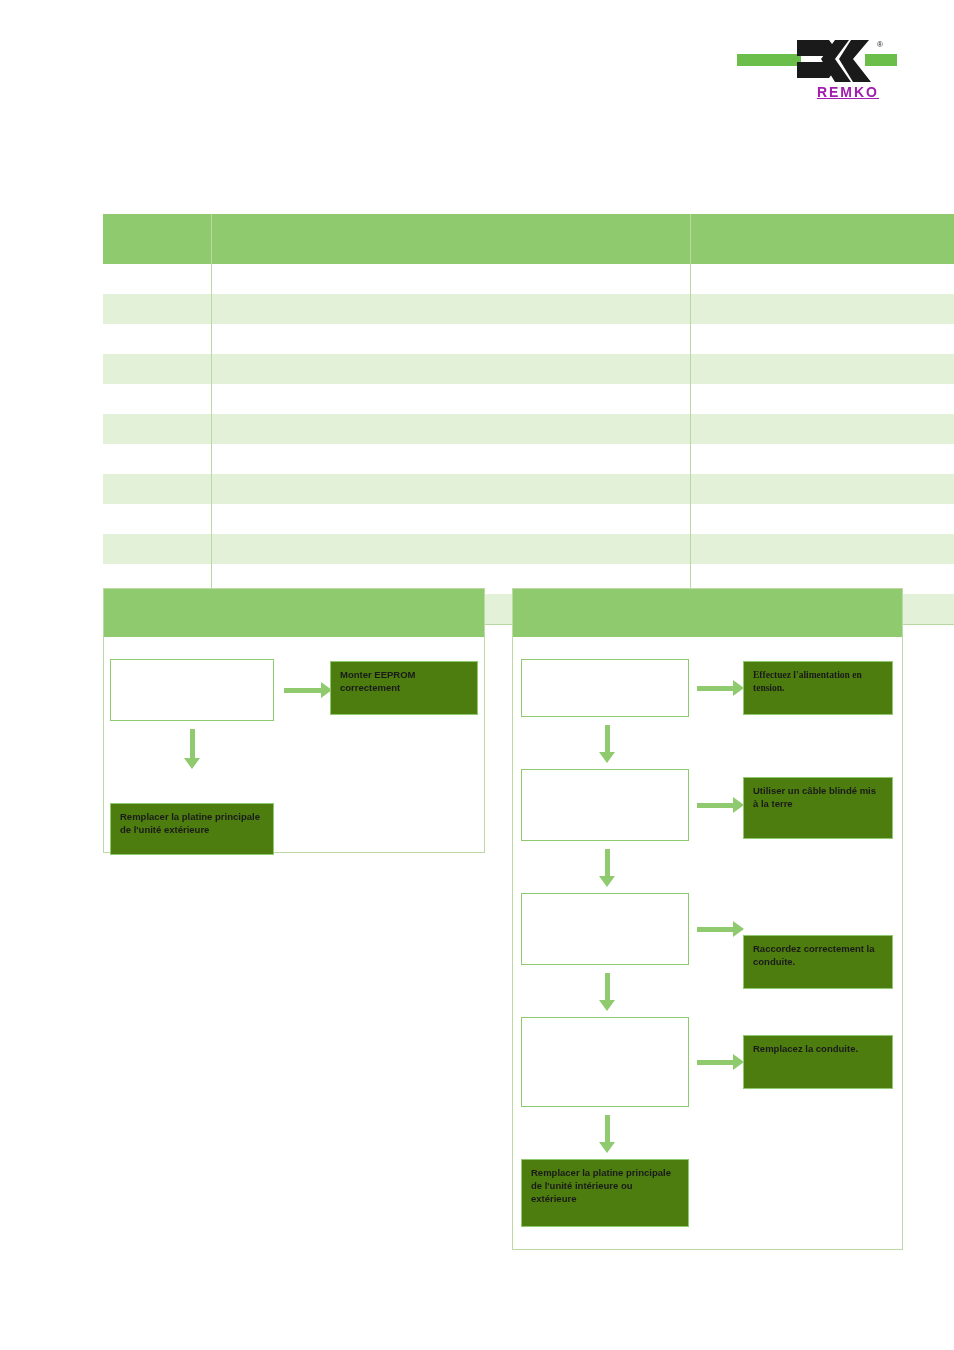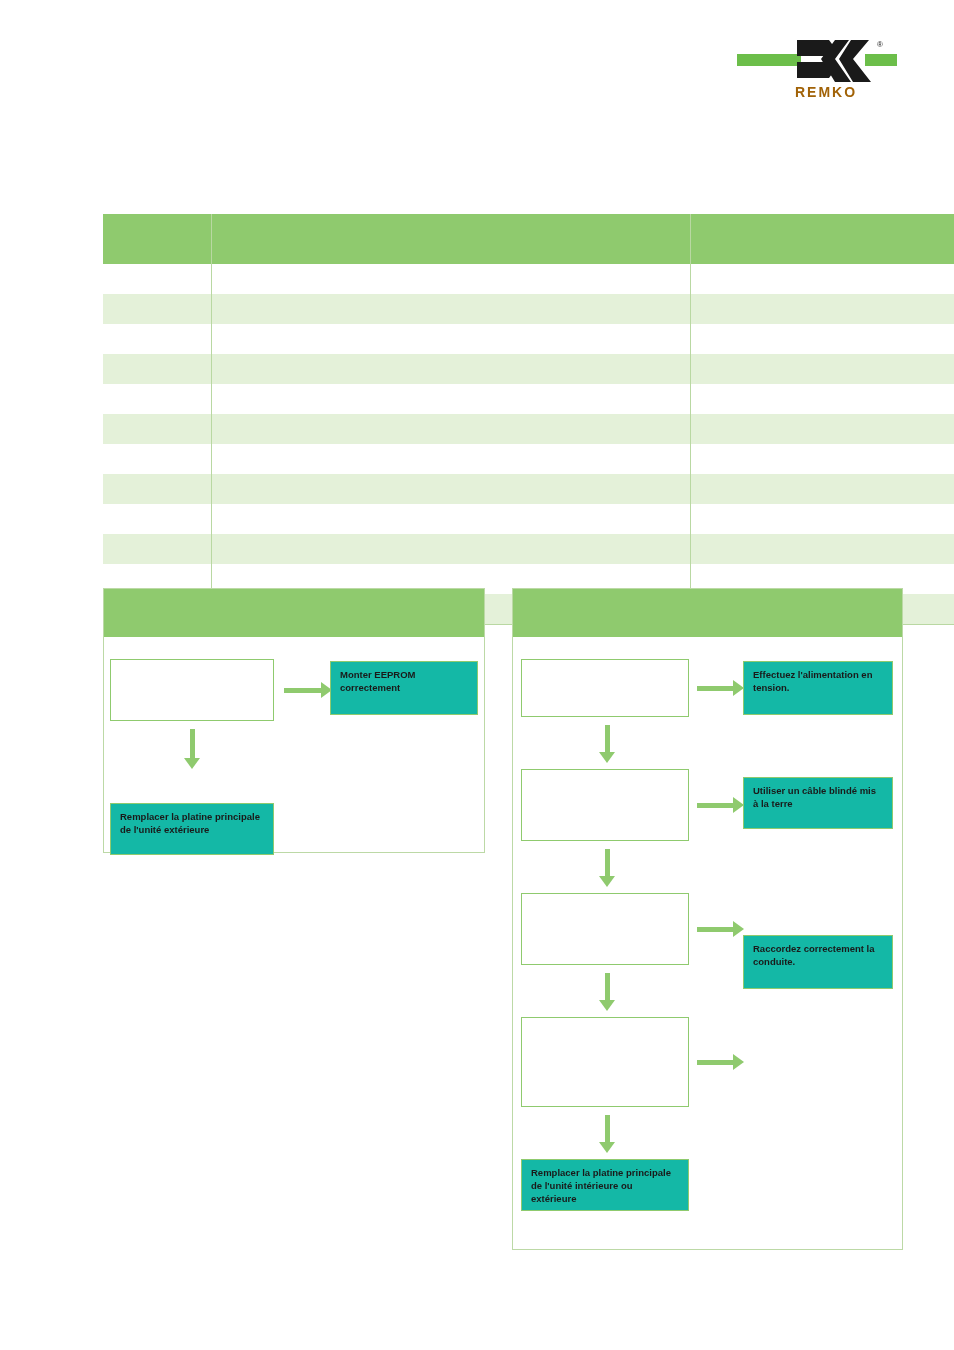--- a/index.html
+++ b/index.html
@@ -35,25 +35,26 @@
     left: 58px;
     top: 0px;
     width: 76px;
     height: 46px;
   }
   .logo-text {
     position: absolute;
     left: 58px;
     top: 46px;
     width: 84px;
-    text-align: left;
+    text-align: right;
     font-size: 14px;
     font-weight: bold;
     letter-spacing: 2px;
-    color: #a16207;
+    color: #a21caf;
+    text-decoration: underline;
   }
   .logo-reg {
     position: absolute;
     left: 140px;
     top: 2px;
     font-size: 8px;
     color: #1a1a1a;
   }
 
   
@@ -136,21 +137,21 @@
     position: absolute;
     box-sizing: border-box;
     border: 1px solid #8fca6e;
     font-size: 9.5px;
     line-height: 1.35;
     color: #1a1a1a;
     padding: 7px 9px;
     font-weight: bold;
   }
   .node.white { background: #ffffff; }
-  .node.green { background: #14b8a6; }
+  .node.green { background: #4d7c0f; }
 
   
   .arrow-right, .arrow-down {
     position: absolute;
   }
   .arrow-right .shaft {
     position: absolute;
     background: #8fca6e;
     height: 5px;
     top: 6px;
@@ -291,33 +292,33 @@
 </div>
 
 <div class="panel panel-right">
   <div class="panel-header"></div>
 
   <div class="node white" style="left:8px; top:70px; width:168px; height:58px;"></div>
   <div class="arrow-right" style="left:184px; top:91px; width:48px; height:16px;">
     <div class="shaft" style="width:36px;"></div>
     <div class="head" style="left:36px;"></div>
   </div>
-  <div class="node green" style="left:230px; top:72px; width:150px; height:54px;">Effectuez l'alimentation en tension.</div>
+  <div class="node green" style="left:230px; top:72px; width:150px; height:54px;font-family:Liberation Serif, serif;">Effectuez l'alimentation en tension.</div>
 
   <div class="arrow-down" style="left:86px; top:136px; width:16px; height:40px;">
     <div class="shaft" style="height:27px;"></div>
     <div class="head" style="top:27px;"></div>
   </div>
 
   <div class="node white" style="left:8px; top:180px; width:168px; height:72px;"></div>
   <div class="arrow-right" style="left:184px; top:208px; width:48px; height:16px;">
     <div class="shaft" style="width:36px;"></div>
     <div class="head" style="left:36px;"></div>
   </div>
-  <div class="node green" style="left:230px; top:188px; width:150px; height:52px;">Utiliser un câble blindé mis à la terre</div>
+  <div class="node green" style="left:230px; top:188px; width:150px; height:62px;">Utiliser un câble blindé mis à la terre</div>
 
   <div class="arrow-down" style="left:86px; top:260px; width:16px; height:40px;">
     <div class="shaft" style="height:27px;"></div>
     <div class="head" style="top:27px;"></div>
   </div>
 
   <div class="node white" style="left:8px; top:304px; width:168px; height:72px;"></div>
   <div class="arrow-right" style="left:184px; top:332px; width:48px; height:16px;">
     <div class="shaft" style="width:36px;"></div>
     <div class="head" style="left:36px;"></div>
@@ -327,20 +328,21 @@
   <div class="arrow-down" style="left:86px; top:384px; width:16px; height:40px;">
     <div class="shaft" style="height:27px;"></div>
     <div class="head" style="top:27px;"></div>
   </div>
 
   <div class="node white" style="left:8px; top:428px; width:168px; height:90px;"></div>
   <div class="arrow-right" style="left:184px; top:465px; width:48px; height:16px;">
     <div class="shaft" style="width:36px;"></div>
     <div class="head" style="left:36px;"></div>
   </div>
+  <div class="node green" style="left:230px; top:446px; width:150px; height:54px;">Remplacez la conduite.</div>
 
   <div class="arrow-down" style="left:86px; top:526px; width:16px; height:40px;">
     <div class="shaft" style="height:27px;"></div>
     <div class="head" style="top:27px;"></div>
   </div>
 
-  <div class="node green" style="left:8px; top:570px; width:168px; height:52px;">Remplacer la platine principale de l'unité intérieure ou extérieure</div>
+  <div class="node green" style="left:8px; top:570px; width:168px; height:68px;">Remplacer la platine principale de l'unité intérieure ou extérieure</div>
 </div>
 
 </body></html>

